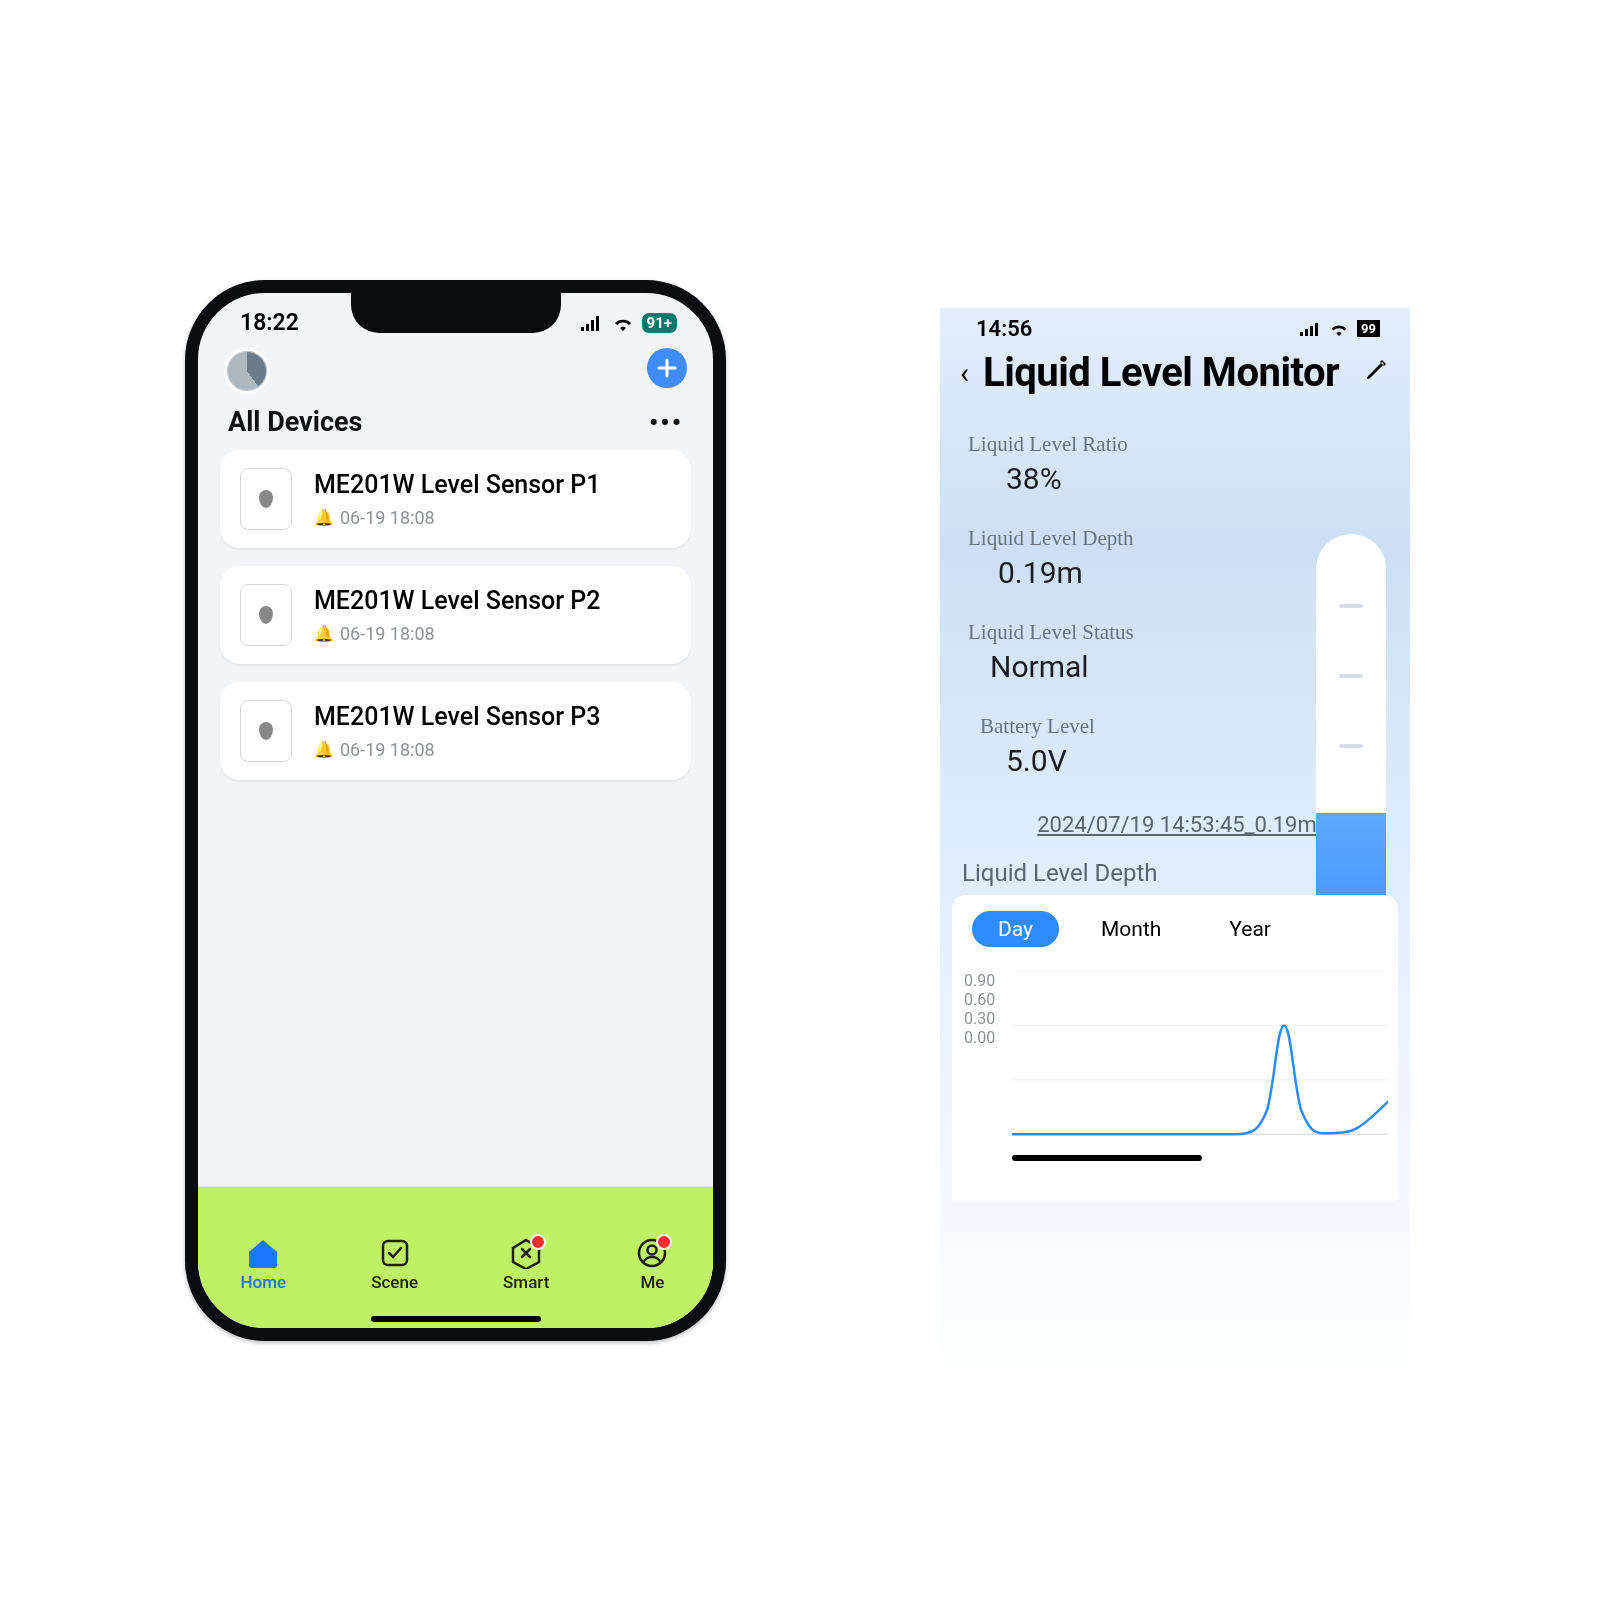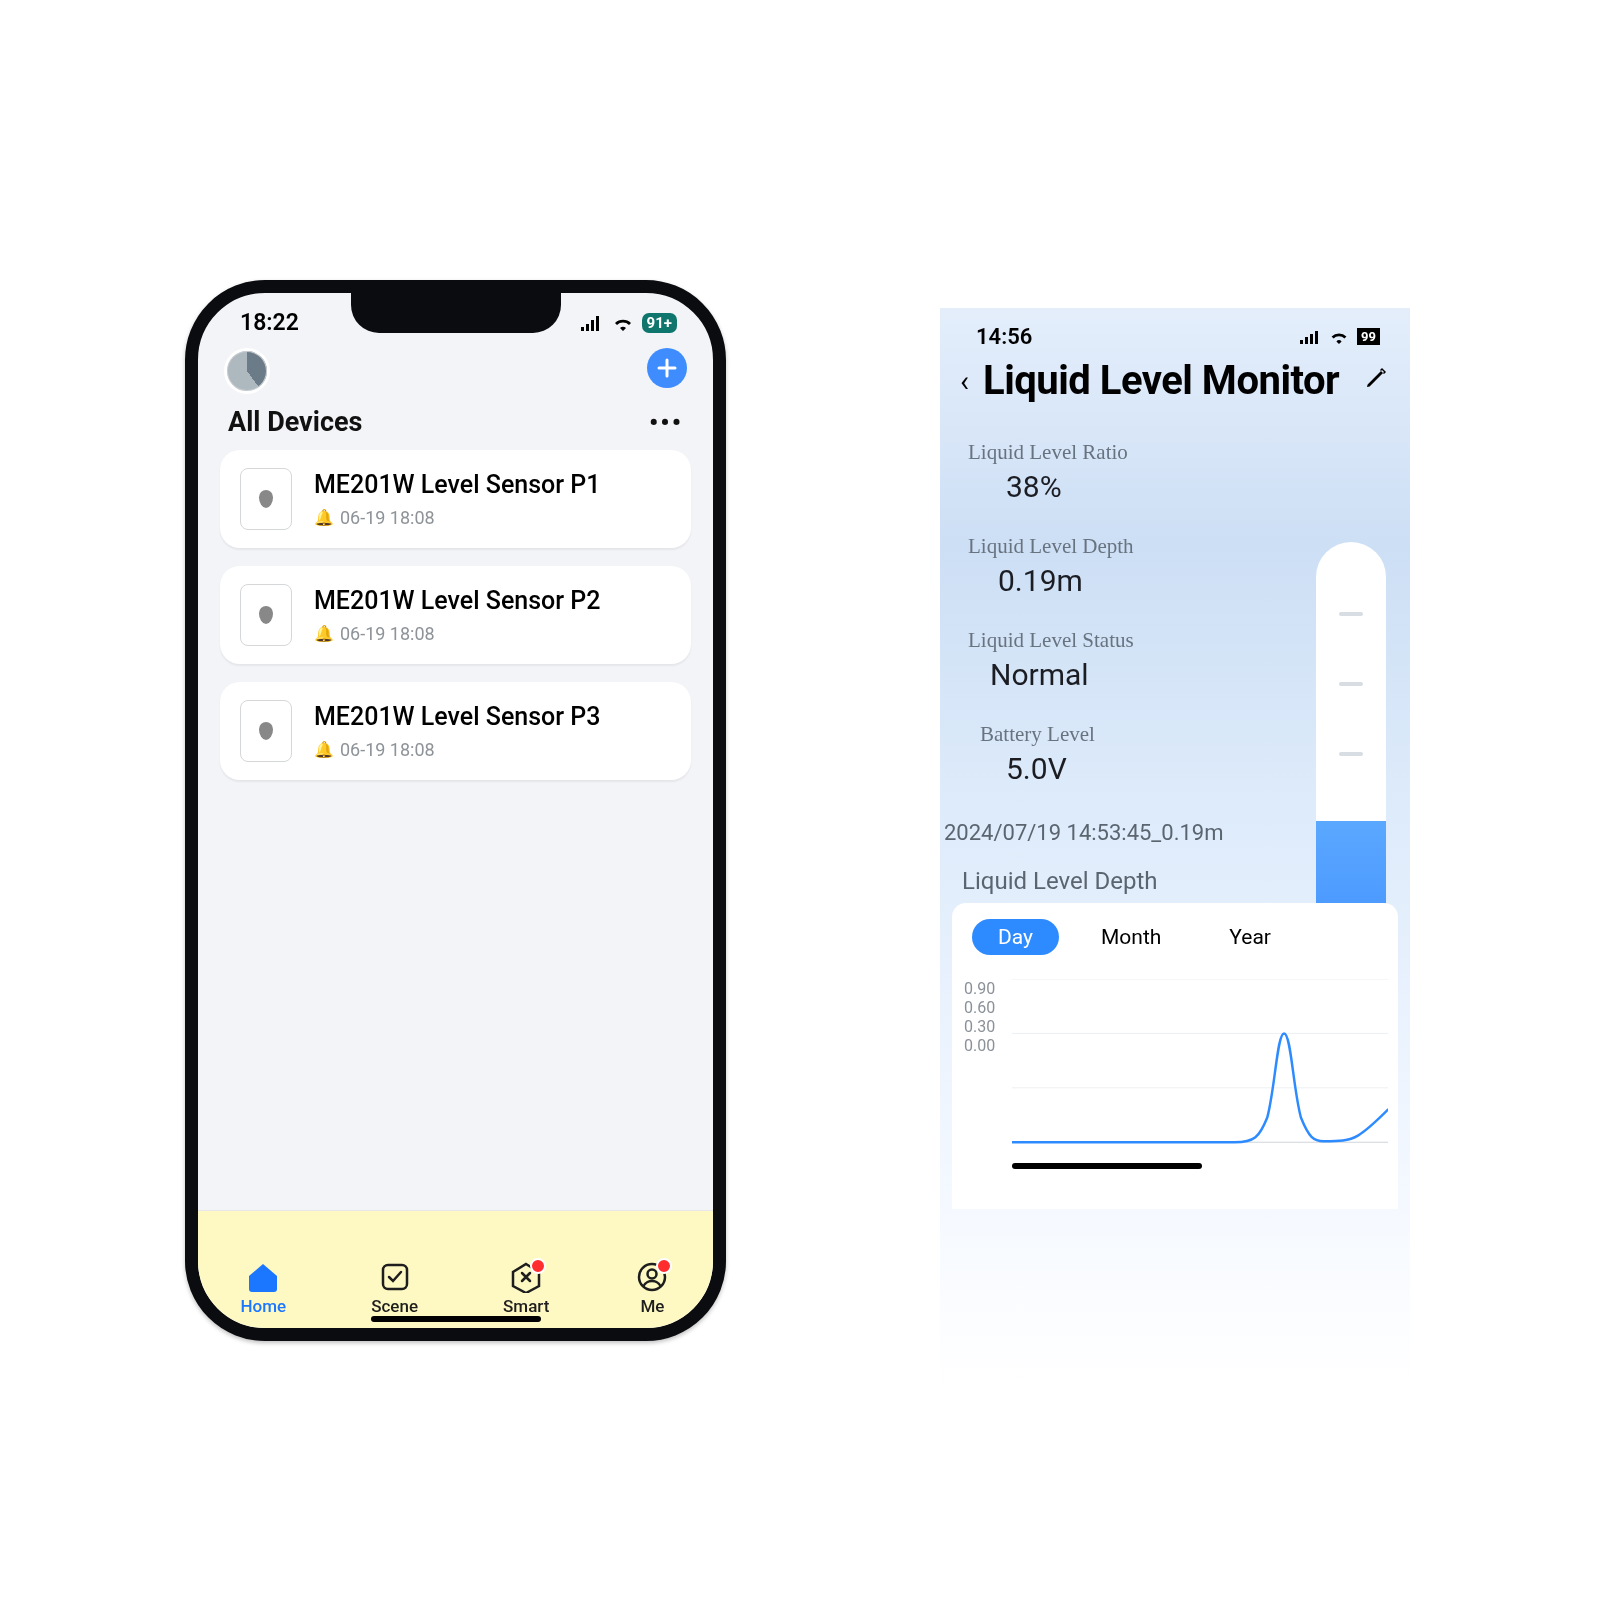--- a/index.html
+++ b/index.html
@@ -98,25 +98,25 @@
   }
   .device-text{flex:1;}
   .device-title{font-size:25px;font-weight:500;color:#000;}
   .device-sub{display:flex;align-items:center;gap:6px;color:#8d9398;font-size:18px;margin-top:8px;}
   .bell{font-size:16px;}
   
   .bottom-nav{
     position:absolute;
     bottom:0;left:0;right:0;
     height:105px;
-    background:#fef9c3;
+    background:#bef264;
     display:flex;
     justify-content:space-around;
     align-items:flex-end;
-    padding-bottom:12px;
+    padding-bottom:36px;
     border-top:1px solid #e7e7e7;
   }
   .nav-item{
     display:flex;flex-direction:column;align-items:center;gap:2px;
     font-size:17px;color:#1e1e1e;font-weight:500;
   }
   .nav-item.active{color:#1b77ff;}
   .nav-icon{width:36px;height:34px;display:flex;align-items:center;justify-content:center;position:relative;}
   .red-dot{
     position:absolute;
@@ -132,21 +132,21 @@
   .screen2{
     position:absolute;
     left:940px; top:308px;
     width:470px; height:1080px;
     background:linear-gradient(180deg,#e4eefb 0,#cddff5 22%,#dceafa 44%,#f0f6ff 75%,#ffffff 100%);
     overflow:hidden;
   }
   .s2-status{
     display:flex;justify-content:space-between;align-items:center;
     padding:8px 30px 4px 36px;
-    font-size:22px;font-weight:600;color:#000;margin-top:8px;
+    font-size:22px;font-weight:600;color:#000;
   }
   .s2-batt{
     background:#000;color:#fff;border-radius:0;
     font-size:13px;font-weight:700;padding:1px 4px;
   }
   .s2-header{
     display:flex;align-items:center;gap:14px;
     padding:4px 22px 8px 20px;
   }
   .s2-back{font-size:30px;color:#000;}
@@ -172,22 +172,23 @@
     position:absolute;bottom:0;left:0;right:0;
     height:38%;
     background:linear-gradient(180deg,#5ba8ff,#3d8cff);
     border-radius:0 0 35px 35px;
   }
   .tank .mark{
     position:absolute;left:50%;transform:translateX(-50%);
     width:24px;height:4px;border-radius:2px;background:#d7dde3;
   }
   .rec-line{
-    font-size:22px;color:#5a6570;
+    text-align:center;font-size:22px;color:#5a6570;
     margin:34px 0 22px 4px;
+    text-decoration:underline;
   }
   .chart-title{
     font-size:24px;color:#5a6570;padding-left:22px;margin-bottom:8px;
   }
   .chart-card{
     margin:0 12px;
     background:#fff;
     border-radius:14px 14px 0 0;
     padding:16px 10px 0 10px;
     height:290px;

